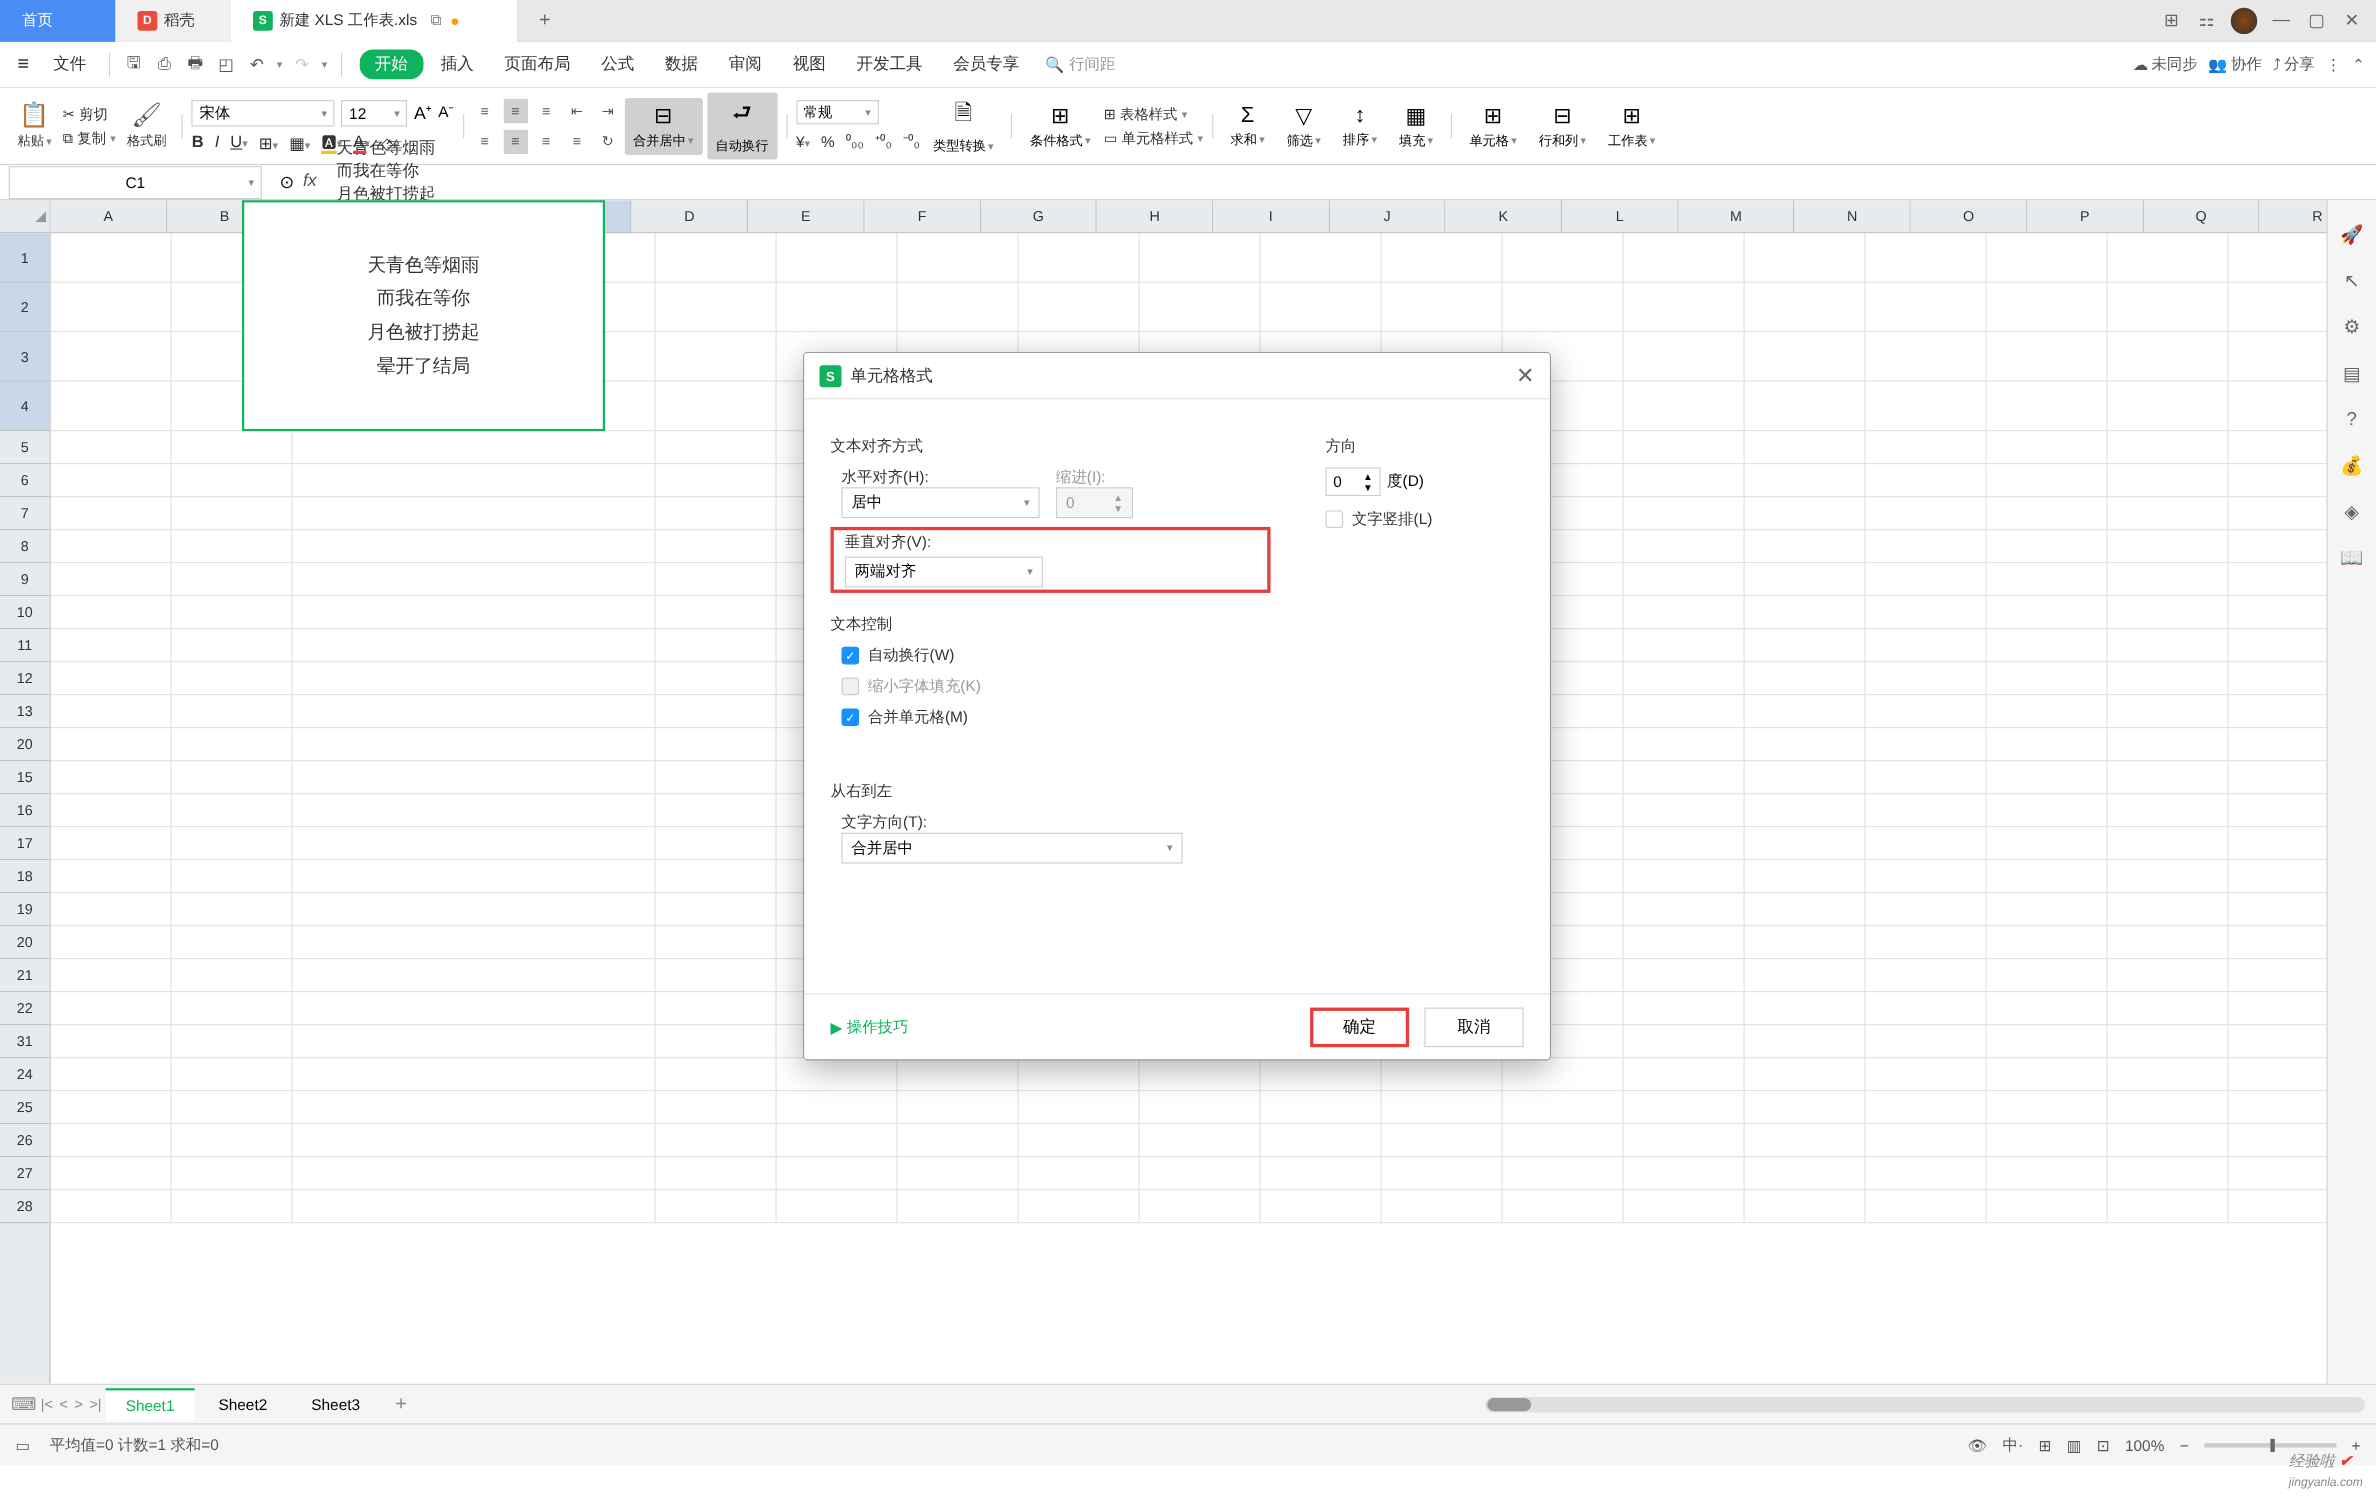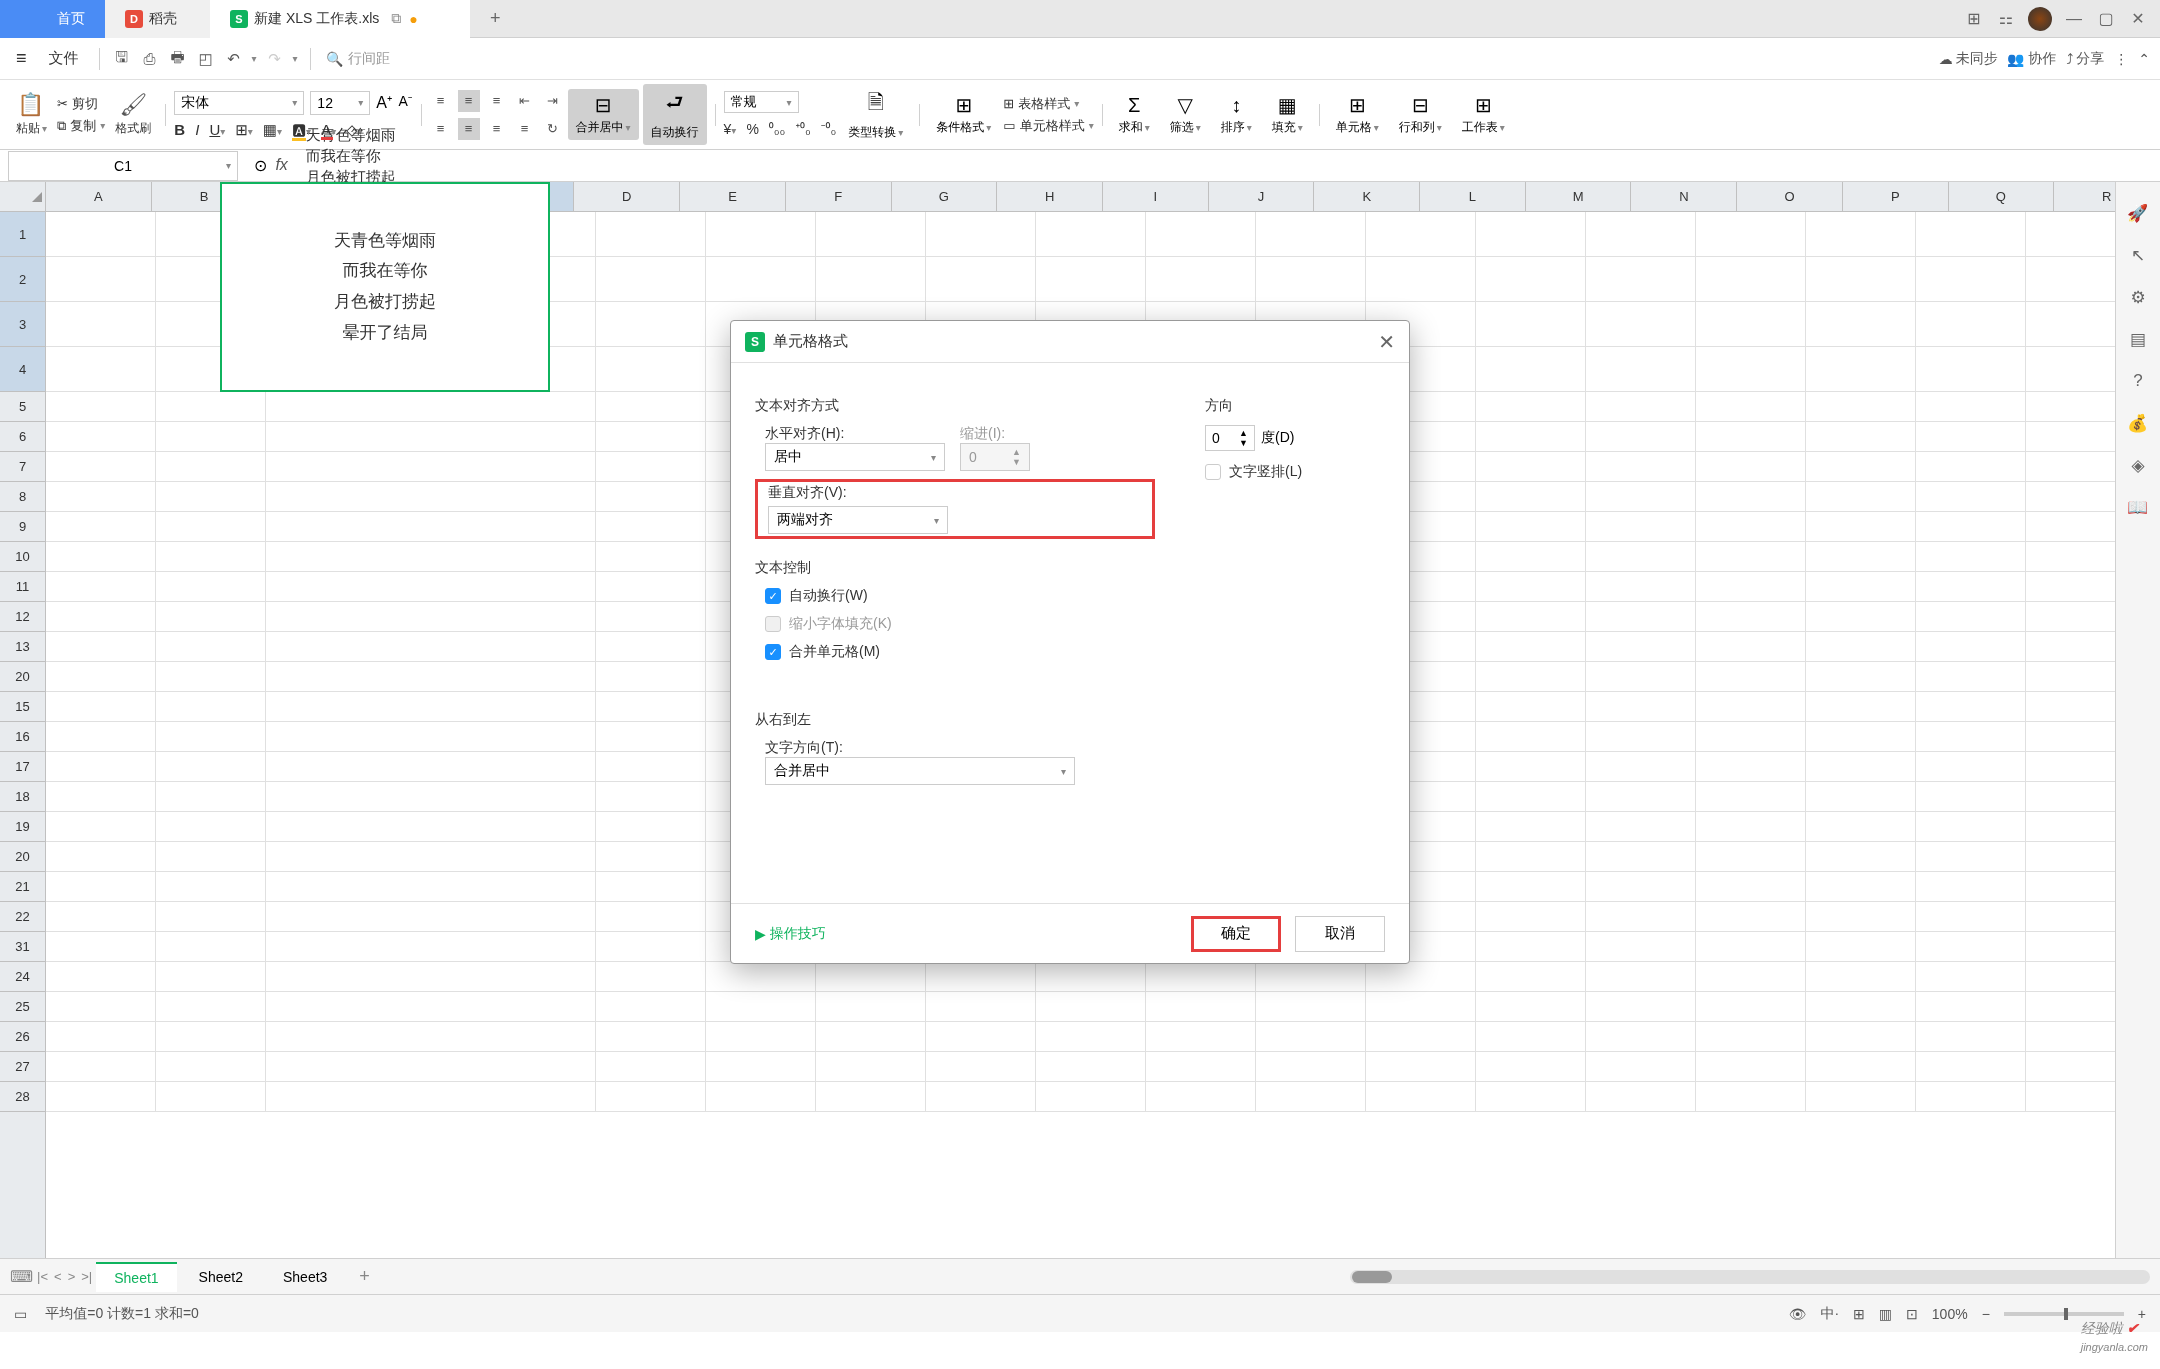--- a/index.html
+++ b/index.html
@@ -1,19 +1,19 @@
 <!DOCTYPE html>
 <html><head>
 <meta charset="utf-8">
 <style>
 *{margin:0;padding:0;box-sizing:border-box;font-family:"Microsoft YaHei",sans-serif;}
 body{background:#fff;width:2160px;height:1369px;overflow:hidden;position:relative;}
 .title-bar{height:38px;background:#e8e8e8;display:flex;align-items:center;border-bottom:1px solid #d0d0d0;}
 .tab{height:38px;display:flex;align-items:center;padding:0 20px;font-size:14px;cursor:pointer;}
-.tab.home{background:#4a8cf5;color:#fff;width:105px;justify-content:flex-end;}
+.tab.home{background:#4a8cf5;color:#fff;width:105px;}
 .tab.docer{background:#f0f0f0;color:#333;width:105px;}
 .tab.docer .ico{width:18px;height:18px;background:#e74c3c;border-radius:3px;margin-right:6px;display:inline-flex;align-items:center;justify-content:center;color:#fff;font-size:11px;font-weight:bold;}
 .tab.file{background:#fff;color:#333;width:260px;}
 .tab.file .ico{width:18px;height:18px;background:#0fb35e;border-radius:3px;margin-right:6px;display:inline-flex;align-items:center;justify-content:center;color:#fff;font-size:11px;font-weight:bold;}
 .tab .unsaved{color:#f59e0b;margin-left:8px;}
 .tab .copy{color:#888;margin-left:12px;}
 .new-tab{width:40px;text-align:center;color:#666;font-size:18px;}
 .title-right{margin-left:auto;display:flex;align-items:center;gap:12px;padding-right:12px;}
 .win-icon{width:20px;height:20px;display:flex;align-items:center;justify-content:center;color:#666;}
 .avatar{width:24px;height:24px;border-radius:50%;background:radial-gradient(circle,#8b4513,#333);}
@@ -157,20 +157,31 @@
     <span class="sep"></span>
     <span class="qa-icon">🖫</span>
     <span class="qa-icon">⎙</span>
     <span class="qa-icon">🖶</span>
     <span class="qa-icon">◰</span>
     <span class="qa-icon">↶</span>
     <span class="chev">▾</span>
     <span class="qa-icon" style="color:#ccc;">↷</span>
     <span class="chev">▾</span>
     <span class="sep"></span>
+  </div>
+  <div class="menu-tabs">
+    <span class="menu-tab active">开始</span>
+    <span class="menu-tab">插入</span>
+    <span class="menu-tab">页面布局</span>
+    <span class="menu-tab">公式</span>
+    <span class="menu-tab">数据</span>
+    <span class="menu-tab">审阅</span>
+    <span class="menu-tab">视图</span>
+    <span class="menu-tab">开发工具</span>
+    <span class="menu-tab">会员专享</span>
   </div>
   <div class="search-box">
       <span>🔍</span>
       <span>行间距</span>
     </div>
   <div class="menu-right">
     <span class="item">
         <span>☁</span>
         <span>未同步</span>
       </span>

